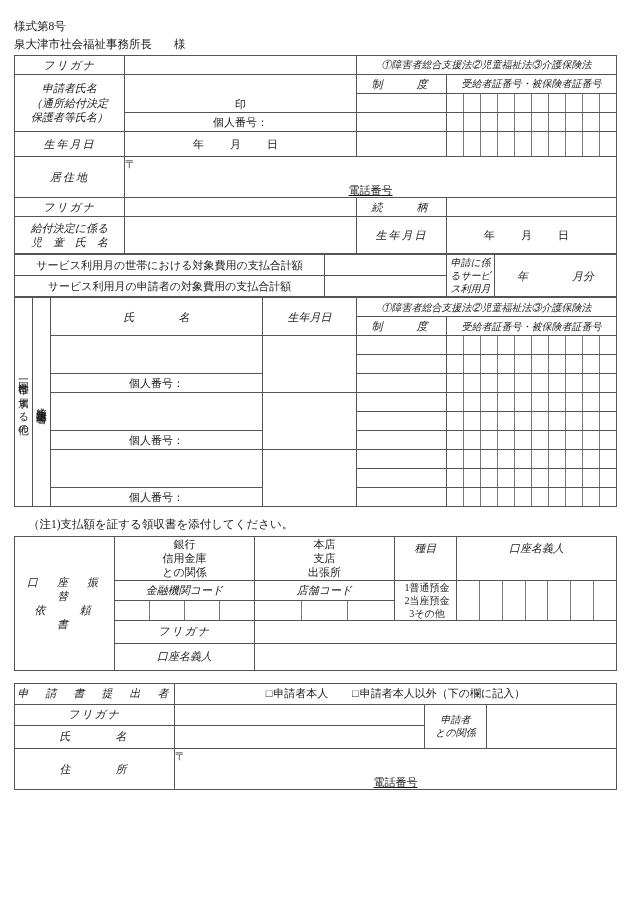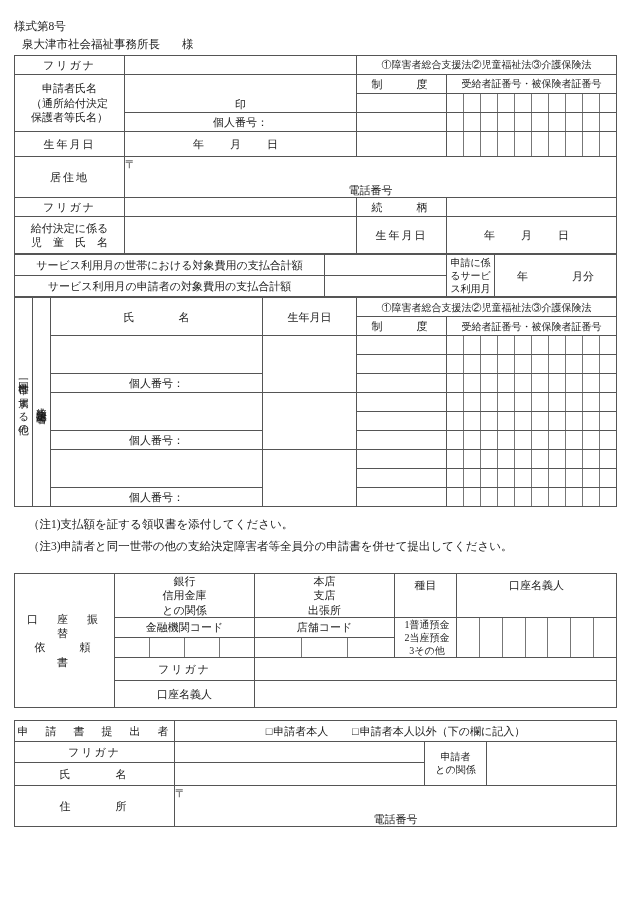--- a/index.html
+++ b/index.html
@@ -30,21 +30,20 @@
   .doc-title {
     text-align: center;
     font-size: 12.5px;
     letter-spacing: 4.2px;
     margin: 7px 0 4px 0;
     padding-left: 28px;
   }
   .addressee {
     font-size: 11.5px;
     line-height: 1.7;
-    margin-left: 8px;
   }
   .addressee .sama { padding-left: 22px; }
   .intro {
     font-size: 11.5px;
     line-height: 1.7;
   }
   .apply-date {
     text-align: right;
     font-size: 11.5px;
     margin: 4px 0 3px 0;
@@ -64,21 +63,21 @@
   }
   table.frm td {
     border: 1px solid #555;
     padding: 0;
     vertical-align: middle;
     text-align: center;
     line-height: 1.3;
     height: 18px;
     background: #fff;
   }
-  td.lbl-c { text-align: center; }
+  td.lbl-c { text-align: center; font-style: italic; }
   td.lbl-l { text-align: left; padding-left: 6px; }
   td.lbl-r { text-align: right; padding-right: 6px; }
   td.blank { }
   .sp2 { letter-spacing: 2px; }
   .sp3 { letter-spacing: 3px; }
   .sp4 { letter-spacing: 4px; }
   .tiny { font-size: 10px; }
 
   
   table.grid {
@@ -112,31 +111,31 @@
   }
   td.vcell { padding: 0; width: 18px; }
 
   
   .dotted-b { border-bottom: 1px dotted #999 !important; }
   .no-b { border-bottom: none !important; }
   .no-t { border-top: none !important; }
 
   
   .notes {
-    margin: 7px 14px 16px 14px;
+    margin: 7px 14px 0 14px;
     font-size: 11.5px;
     line-height: 1.85;
   }
   .notes .note { padding-left: 14px; }
   .lead {
     margin: 14px 14px 6px 14px;
     font-size: 11.5px;
   }
   .gap-a { height: 12px; }
-  .tel-inline { display: block; text-align: center; margin-top: 12px; }
+  .tel-inline { display: block; text-align: center; margin-top: 12px; text-decoration: underline; }
   .checkbox::before { content: "\25A1"; margin-right: 1px; }
 </style>
 </head>
 <body>
 
 <div class="page">
 
   <div class="hdr">
     <div class="form-no">様式第8号</div>
     <div class="addressee">
@@ -522,21 +521,20 @@
           </tr>
               </tbody>
             </table>
         </td>
       </tr>
     </tbody>
   </table>
 
   <div class="notes">
     <div class="note">（注1)支払額を証する領収書を添付してください。</div>
-    <div class="note">（注3)申請者と同一世帯の他の支給決定障害者等全員分の申請書を併せて提出してください。</div>
   </div>
 
 
   <table class="frm">
     <colgroup>
       <col style="width:100px">
         <col style="width:140px">
       <col style="width:140px">
         <col style="width:62px">
       <col style="width:160px">

